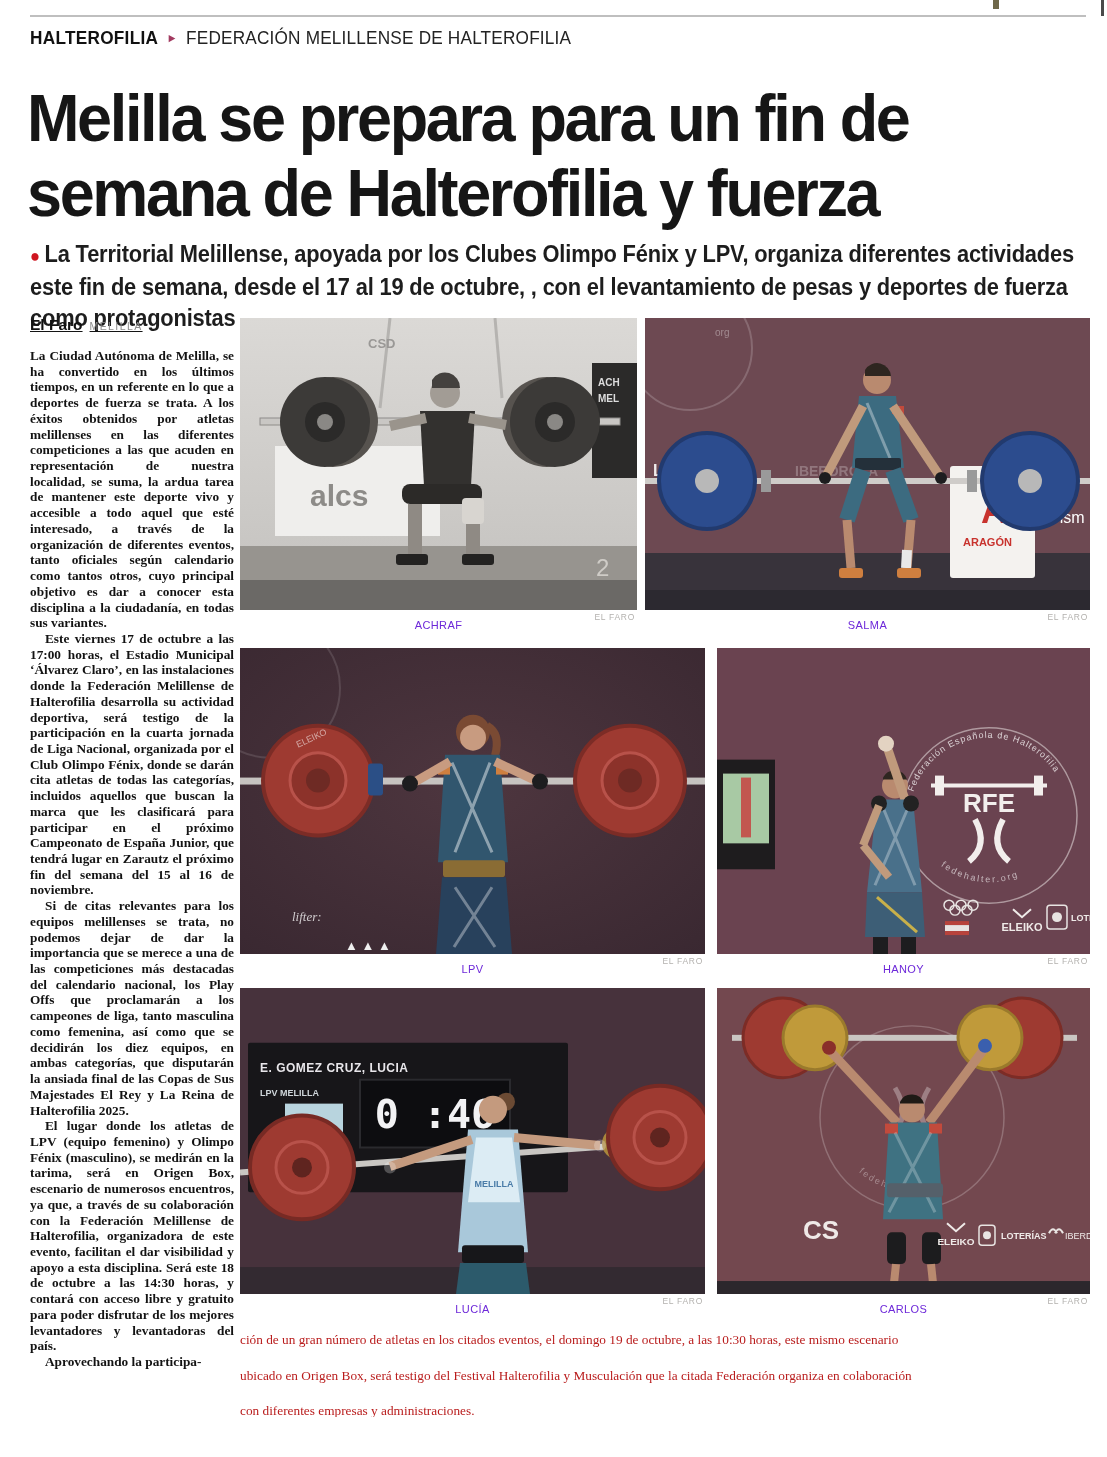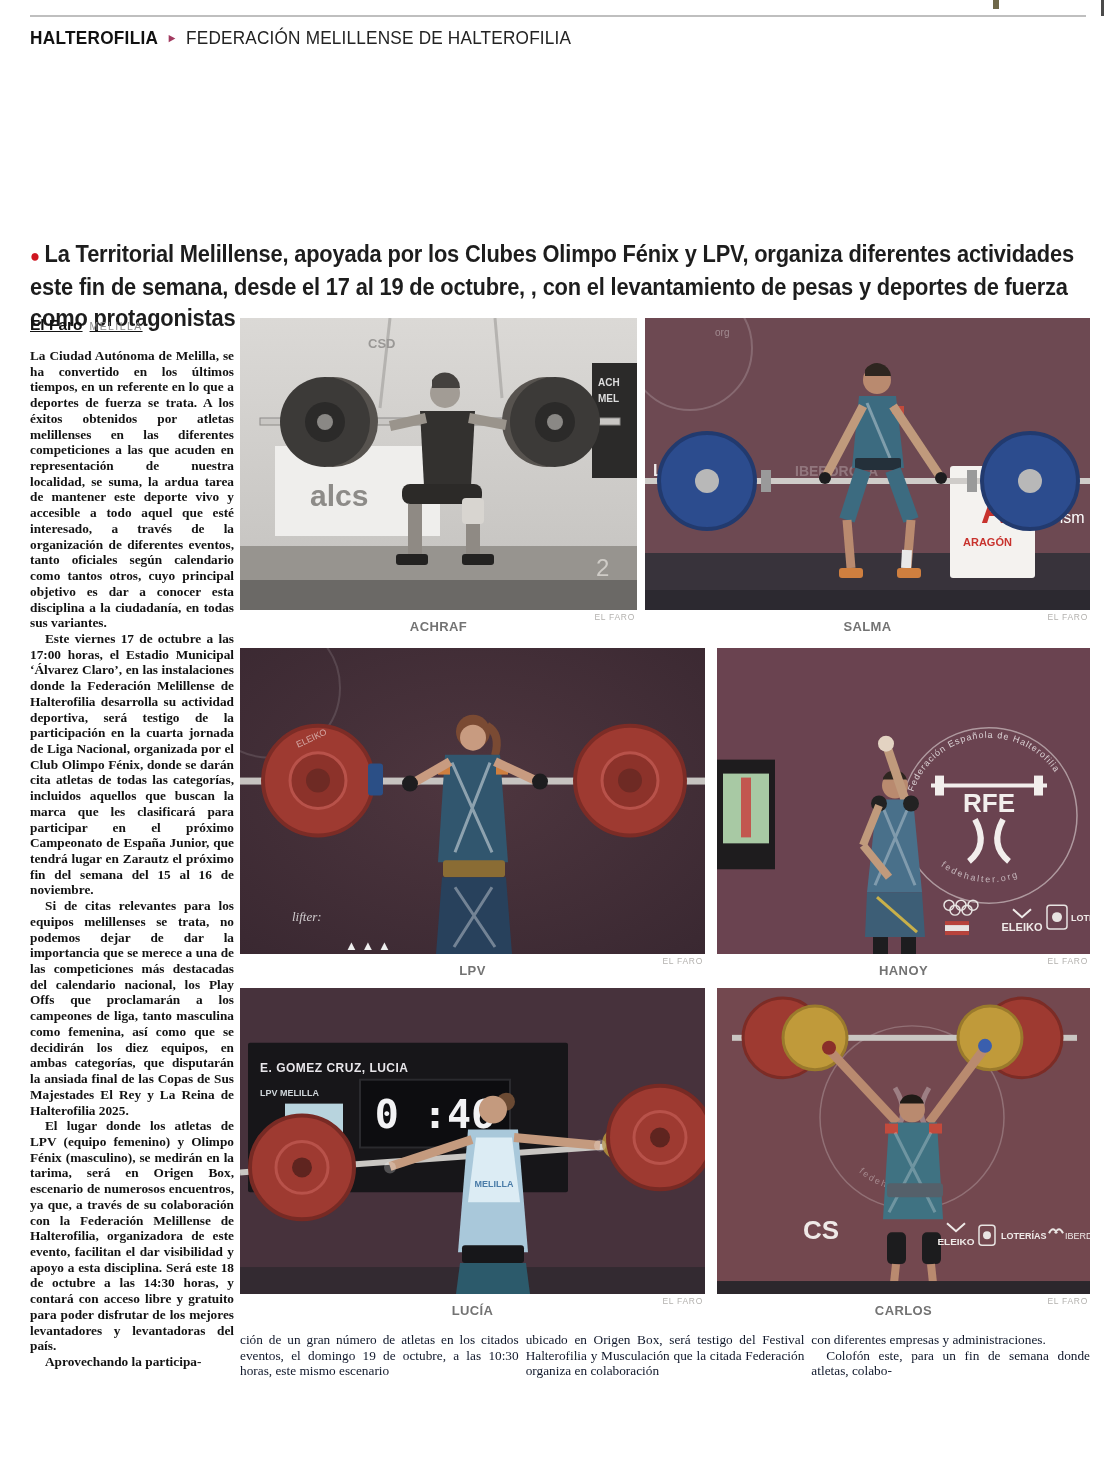--- a/index.html
+++ b/index.html
@@ -44,27 +44,27 @@
   .ph-lucia {left:240px;top:988px;width:465px;height:306px;}
   .ph-carlos{left:717px;top:988px;width:373px;height:306px;}
   
   .capband{position:absolute;height:32px;}
   .cb-achraf{left:240px;top:610px;width:397px;}
   .cb-salma {left:645px;top:610px;width:445px;}
   .cb-lpv   {left:240px;top:954px;width:465px;}
   .cb-hanoy {left:717px;top:954px;width:373px;}
   .cb-lucia {left:240px;top:1294px;width:465px;}
   .cb-carlos{left:717px;top:1294px;width:373px;}
-  .caption{position:absolute;left:0;right:0;top:9px;text-align:center;font-weight:700;
-           font-size:13px;letter-spacing:.4px;color:#737373;}
+  .caption{position:absolute;left:0;right:0;top:9px;text-align:center;font-weight:400;
+           font-size:11px;letter-spacing:.4px;color:#6d28d9;}
   .credit{position:absolute;right:2px;top:2px;font-size:8.5px;color:#b3b1ae;letter-spacing:.7px;}
   
-  .bottom-cols{position:absolute;left:240px;top:1332px;width:850px;display:flex;gap:7px;
+  .bottom-cols{position:absolute;left:240px;top:1332px;width:850px;display:flex;gap:20px;
                font-family:"Liberation Serif",serif;font-size:13.3px;line-height:15.72px;
-               text-align:justify;color:#0f172a;}
+               text-align:justify;color:#b91c1c;flex-direction:column;}
   .bottom-cols .bcol{flex:1 1 0;}
   .bottom-cols p{margin:0;}
   .bottom-cols p.ind{text-indent:15px;}
   .footer-strip{position:absolute;left:0;top:1444px;width:1107px;height:13px;background:#f4f4f4;}
   
   text{font-family:"Liberation Sans",sans-serif;}
   .mono{font-family:"DejaVu Sans Mono",monospace;}
   .serifit{font-family:"Liberation Serif",serif;font-style:italic;}
 </style>
 </head>
@@ -73,20 +73,24 @@
 <div class="page">
 
   <div class="top-rule"></div>
   <div class="top-tick"></div>
   <div class="corner-tick"></div>
 
   <div class="kicker">
     <span class="kicker-main">HALTEROFILIA</span><span class="kicker-arrow">►</span><span class="kicker-sub">FEDERACIÓN MELILLENSE DE HALTEROFILIA</span>
   </div>
 
+  <h1 class="headline">
+    <span class="hl-line">Melilla se prepara para un fin de</span>
+    <span class="hl-line">semana de Halterofilia y fuerza</span>
+  </h1>
 
   <p class="lead"><span class="lead-bullet">●</span><span>La Territorial Melillense, apoyada por los Clubes Olimpo Fénix y LPV, organiza diferentes actividades este fin de semana, desde el 17 al 19 de octubre, , con el levantamiento de pesas y deportes de fuerza como protagonistas</span></p>
 
   <div class="byline">
     <span class="byline-source">El Faro</span><span class="byline-location">MELILLA</span>
   </div>
 
   <div class="col1">
     <p class="p-first">La Ciudad Autónoma de Melilla, se ha convertido en los últimos tiempos, en un referente en lo que a deportes de fuerza se trata. A los éxitos obtenidos por atletas melillenses en las diferentes competiciones a las que acuden en representación de nuestra localidad, se suma, la ardua tarea de mantener este deporte vivo y accesible a todo aquel que esté interesado, a través de la organización de diferentes eventos, tanto oficiales según calendario como tantos otros, cuyo principal objetivo es dar a conocer esta disciplina a la ciudadanía, en todas sus variantes.</p>
     <p>Este viernes 17 de octubre a las 17:00 horas, el Estadio Municipal ‘Álvarez Claro’, en las instalaciones donde la Federación Melillense de Halterofilia desarrolla su actividad deportiva, será testigo de la participación en la cuarta jornada de Liga Nacional, organizada por el Club Olimpo Fénix, donde se darán cita atletas de todas las categorías, incluidos aquellos que buscan la marca que les clasificará para participar en el próximo Campeonato de España Junior, que tendrá lugar en Zarautz el próximo fin del semana del 15 al 16 de noviembre.</p>

